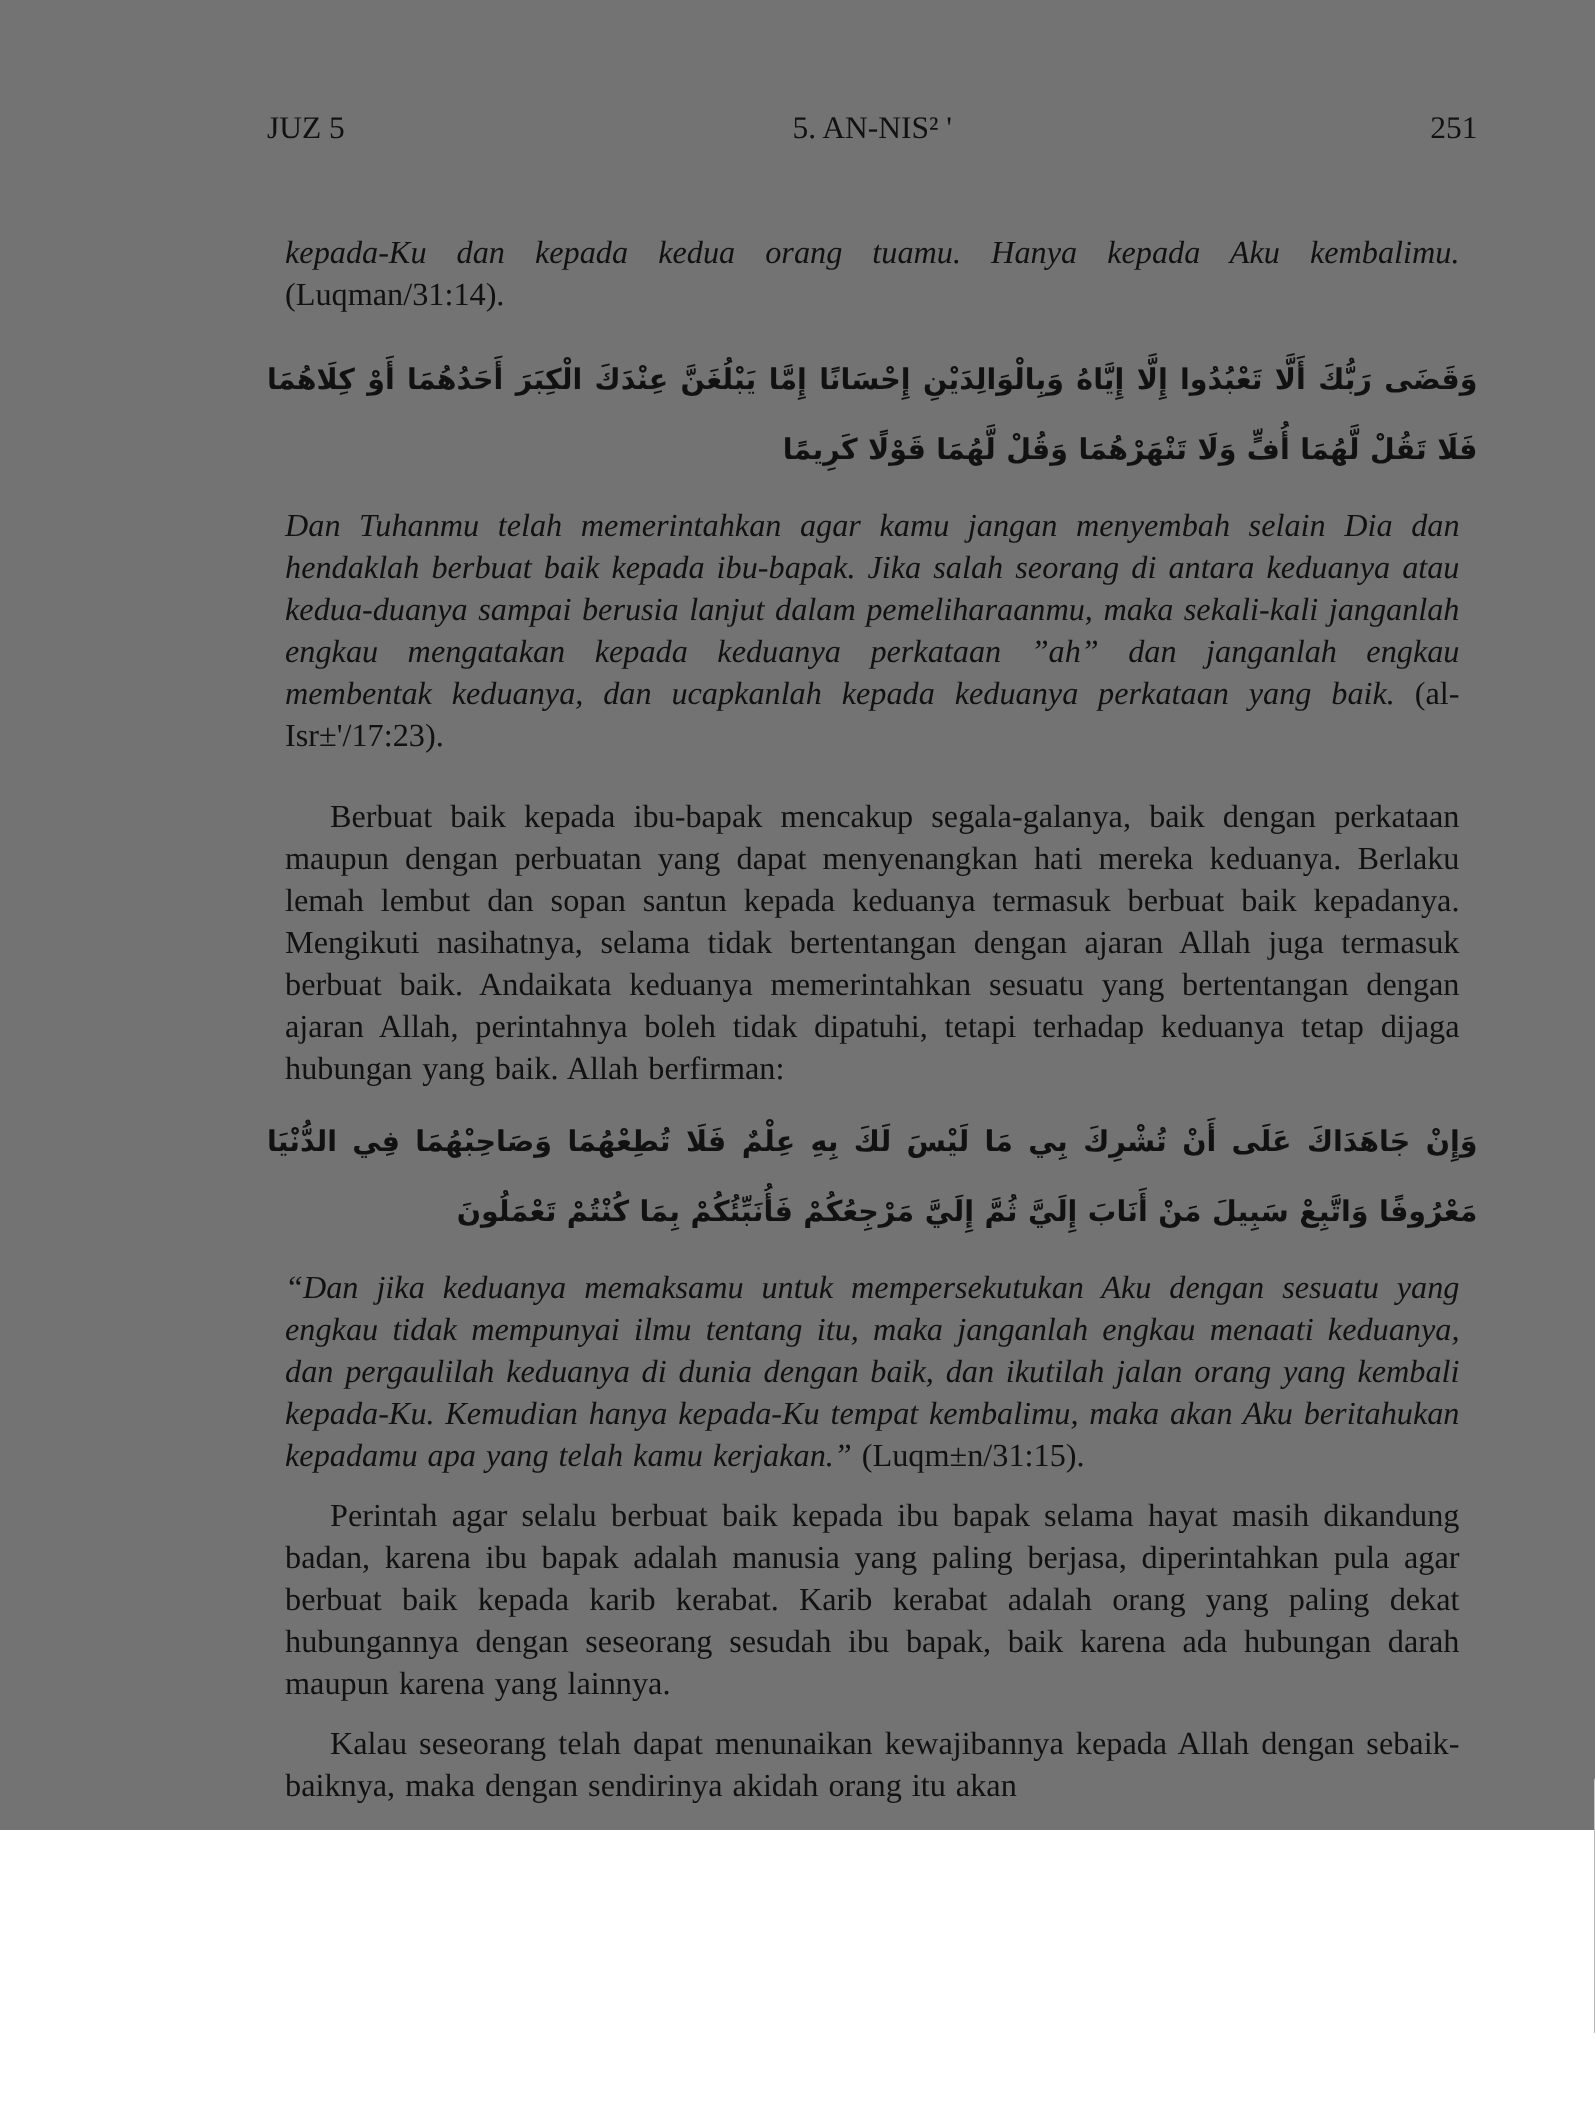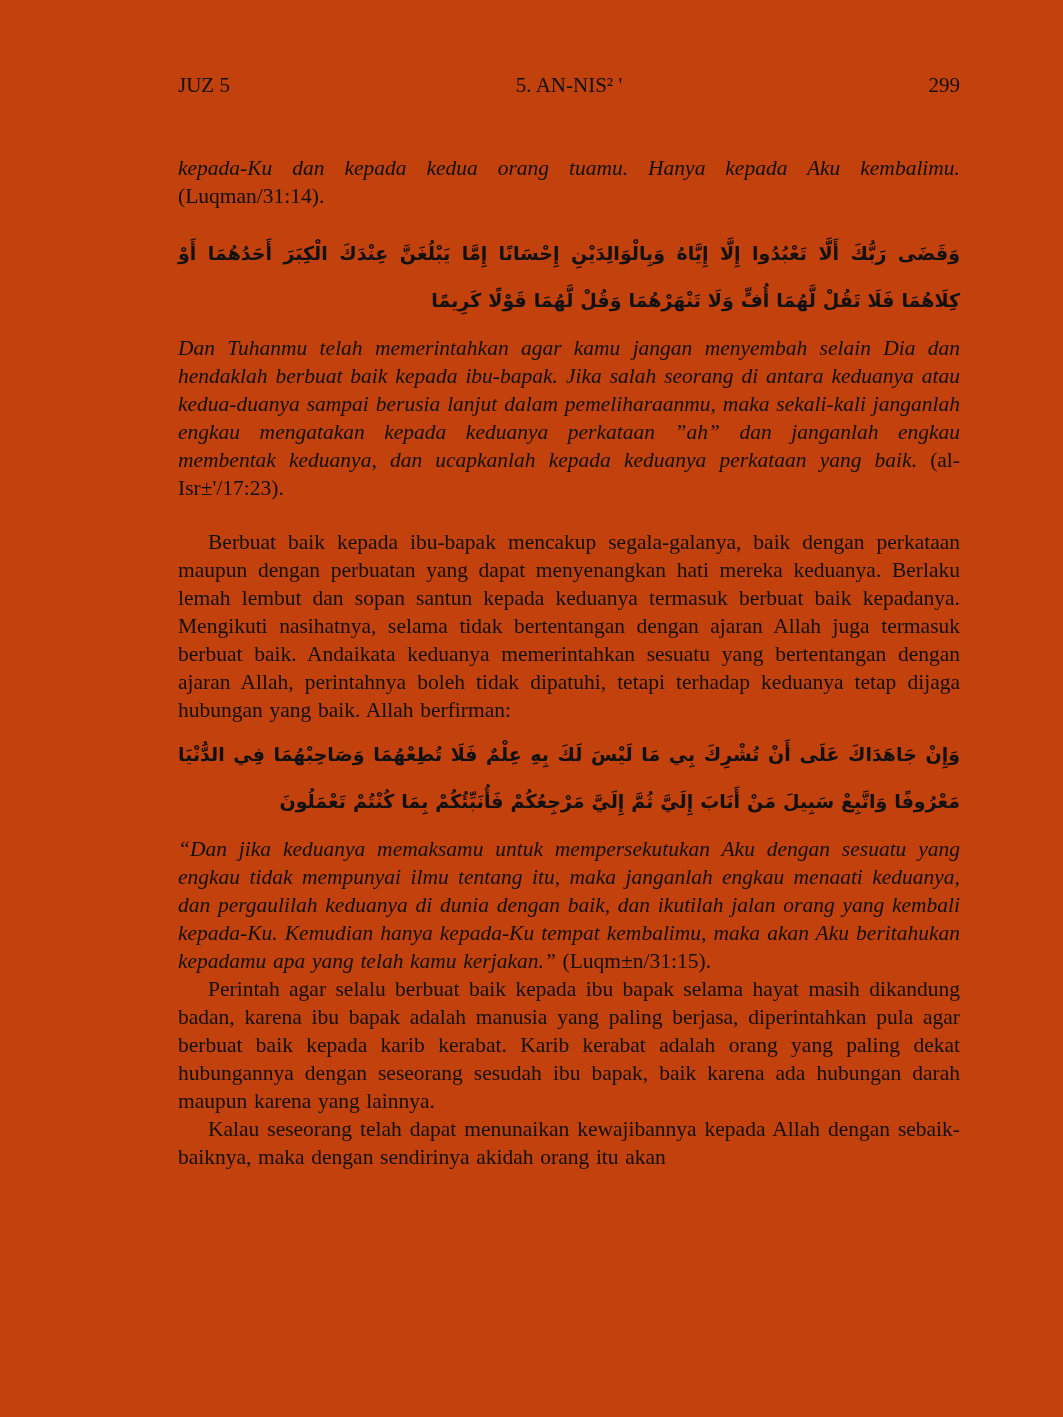--- a/index.html
+++ b/index.html
@@ -1,23 +1,23 @@
 <!DOCTYPE html>
 <html><head>
 <meta charset="utf-8">
 <style>
   html, body { margin: 0; padding: 0; background: #ffffff; }
   .page {
     position: relative;
     width: 1063px;
-    height: 1417px;
+    height: 1220px;
     box-sizing: border-box;
-    background: #c2410c;
+    background: #737373;
     color: #111111;
-    padding: 72px 103px 0 178px;
+    padding: 72px 78px 0 178px;
     overflow: hidden;
     font-family: "Liberation Serif", "DejaVu Serif", serif;
   }
   .header {
     display: grid;
     grid-template-columns: 1fr auto 1fr;
     align-items: baseline;
     font-size: 21px;
     line-height: 26px;
   }
@@ -25,21 +25,21 @@
   .header .hdr-mid   { text-align: center; }
   .header .hdr-right { text-align: right; }
 
   .content {
     margin-top: 56px;
     font-size: 21.5px;
     line-height: 28px;
     text-align: justify;
     word-spacing: 0.06em;
   }
-  .content p { margin: 0; }
+  .content p { margin: 12px; }
 
   .it   { font-style: italic; }
   .ref  { font-style: normal; }
 
   .arabic {
     direction: rtl;
     unicode-bidi: embed;
     font-family: "DejaVu Sans", sans-serif;
     font-weight: bold;
     font-size: 19px;
@@ -54,21 +54,21 @@
   .indent    { text-indent: 30px; }
 </style>
 </head>
 <body>
 
 <div class="page">
 
   <div class="header">
     <span class="hdr-left">JUZ 5</span>
     <span class="hdr-mid">5. AN-NIS² '</span>
-    <span class="hdr-right">299</span>
+    <span class="hdr-right">251</span>
   </div>
 
   <div class="content">
 
     <p><span class="it">kepada-Ku dan kepada kedua orang tuamu. Hanya kepada Aku kembalimu.</span> <span class="ref">(Luqman/31:14).</span></p>
 
     <div class="arabic arabic-1" dir="rtl">وَقَضَى رَبُّكَ أَلَّا تَعْبُدُوا إِلَّا إِيَّاهُ وَبِالْوَالِدَيْنِ إِحْسَانًا إِمَّا يَبْلُغَنَّ عِنْدَكَ الْكِبَرَ أَحَدُهُمَا أَوْ كِلَاهُمَا فَلَا تَقُلْ لَّهُمَا أُفٍّ وَلَا تَنْهَرْهُمَا وَقُلْ لَّهُمَا قَوْلًا كَرِيمًا</div>
 
     <p><span class="it">Dan Tuhanmu telah memerintahkan agar kamu jangan menyembah selain Dia dan hendaklah berbuat baik kepada ibu-bapak. Jika salah seorang di antara keduanya atau kedua-duanya sampai berusia lanjut dalam pemeliharaanmu, maka sekali-kali janganlah engkau mengatakan kepada keduanya perkataan ”ah” dan janganlah engkau membentak keduanya, dan ucapkanlah kepada keduanya perkataan yang baik.</span> <span class="ref">(al-Isr±'/17:23).</span></p>
 

